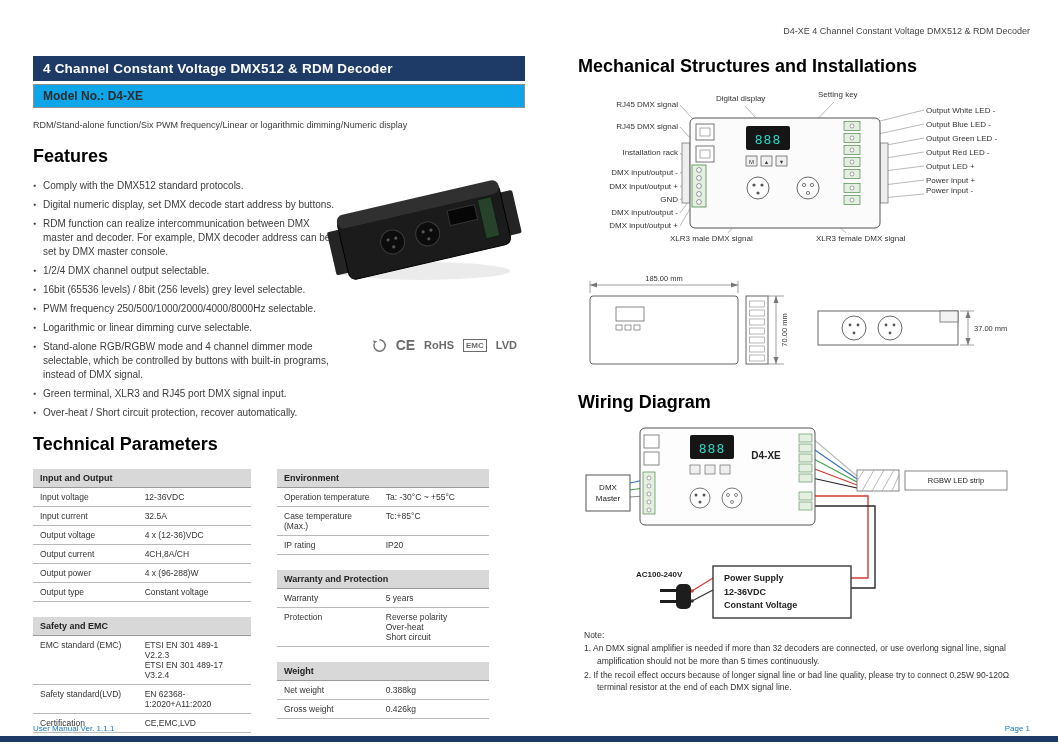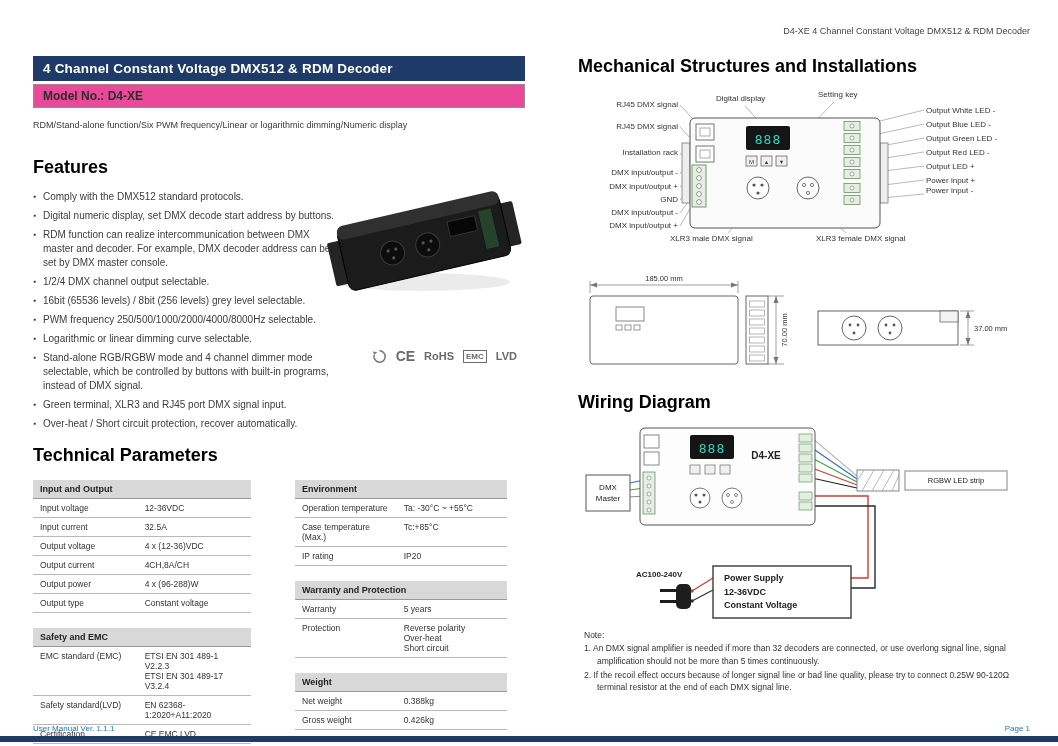--- a/index.html
+++ b/index.html
@@ -5,38 +5,38 @@
   * { margin:0; padding:0; box-sizing:border-box; }
   html,body { background:#fff; }
   .page { position:relative; width:1058px; height:746px; background:#fff; overflow:hidden;
           font-family:"Liberation Sans", sans-serif; color:#333; }
   .doc-header { position:absolute; top:26px; right:28px; font-size:9px; color:#444;margin-left:48px; }
 
   
   .col-left { position:absolute; left:33px; top:56px; width:492px; }
   .title-bar { background:#1e3a66; color:#fff; font-size:13.5px; font-weight:bold;
                padding:5px 10px; letter-spacing:.2px; }
-  .model-bar { margin-top:3px; background:#ec4899; border:1px solid #8f8f8f; font-size:12px;
+  .model-bar { margin-top:3px; background:#0ea5e9; border:1px solid #8f8f8f; font-size:12px;
                font-weight:bold; color:#2c2c2c; padding:4px 9px; }
   .tagline { margin-top:12px; font-size:9px; color:#3a3a3a; }
   .section-h { color:#000000; font-size:18px; font-weight:bold; }
-  .features { margin-top:27px; }
+  .features { margin-top:16px; }
   .feature-zone { position:relative; margin-top:12px; min-height:228px; }
   .features-list { list-style:none; width:302px; font-size:10px; color:#3c3c3c; }
   .features-list li { position:relative; padding-left:10px; margin-bottom:5px; line-height:1.4; }
   .features-list li::before { content:"●"; position:absolute; left:0; top:3px; font-size:5px; color:#333; }
   .product-photo { position:absolute; right:-2px; top:-30px; width:205px; height:150px; }
   .certs { position:absolute; right:8px; top:158px; display:flex; align-items:center; gap:9px;
            color:#6a6a6a; }
   .cert-ce { font-size:14px; font-weight:bold; }
   .cert-rohs { font-size:11px; font-weight:bold; }
   .cert-emc { font-size:8px; font-weight:bold; border:1px solid #6a6a6a; padding:1px 2px; }
   .cert-lvd { font-size:11px; font-weight:bold; }
   .tech { margin-top:14px; }
-  .tables { display:flex; gap:44px; margin-top:14px; }
+  .tables { display:flex; gap:26px; margin-top:14px; }
   .tcol { display:flex; flex-direction:column; gap:15px; }
   .tcol.left { width:218px; }
   .tcol.right { width:212px; }
   table.spec { width:100%; border-collapse:collapse; font-size:8.5px; color:#333; }
   table.spec th { background:#d8d8d8; text-align:left; font-size:9px; color:#222;
                   padding:4px 7px; border-bottom:1px solid #9a9a9a; }
   table.spec td { padding:4px 7px; border-bottom:1px solid #b9b9b9; vertical-align:top; white-space:pre-line; }
   table.spec td.lbl { width:48%; }
 
   

